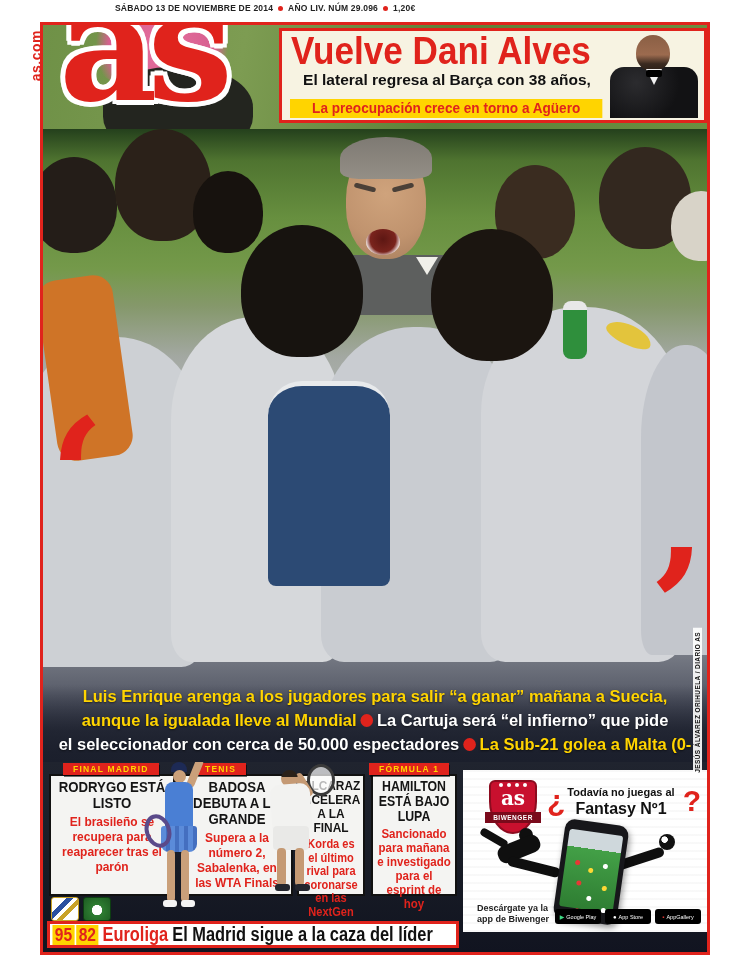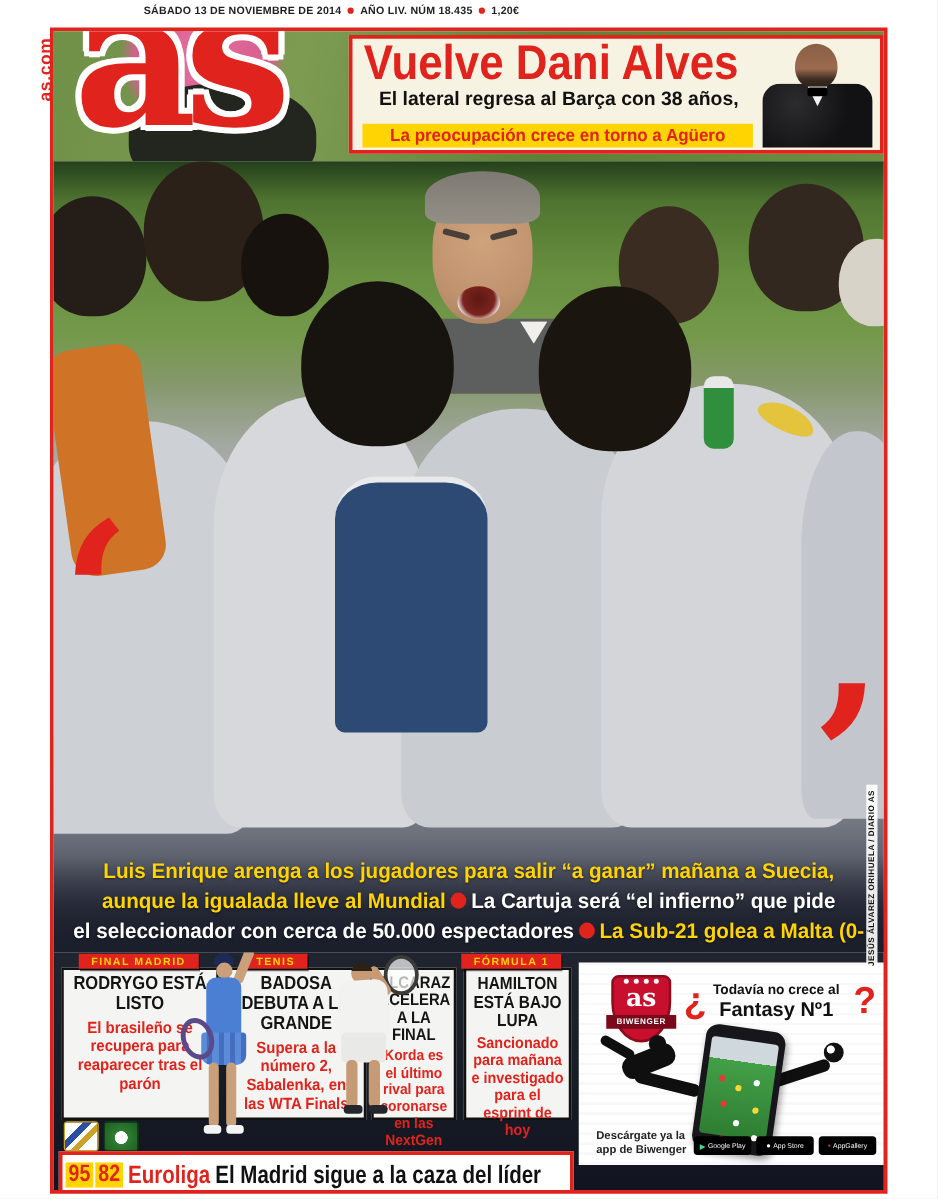--- a/index.html
+++ b/index.html
@@ -91,21 +91,21 @@
   .b-body{font-weight:bold;color:#e0231c;font-size:13px;line-height:15px;margin-top:3px;transform:scaleX(.92);}
   .b3 .b-title{font-size:13.5px;line-height:14px;}
   .b3 .b-body{font-size:12px;line-height:13.5px;}
   .b4 .b-title{font-size:14px;line-height:15px;}
   .b4 .b-body{font-size:12.5px;line-height:14px;}
   .fig{position:absolute;z-index:4;}
   .crests{position:absolute;left:8px;top:135px;display:flex;gap:4px;z-index:3;}
   .crest{width:26px;height:22px;border-radius:3px;}
   .crest-rm{background:linear-gradient(135deg,#fff 30%,#2a4fa0 30%,#2a4fa0 45%,#fff 45%,#fff 55%,#c9a227 55%,#c9a227 68%,#fff 68%);border:1px solid #c9a227;}
   .crest-op{background:radial-gradient(circle at 50% 55%,#fff 0%,#fff 28%,#2e7d32 30%,#1d5c22 100%);border:1px solid #0d3d12;}
-  .scorebar{position:absolute;left:4px;top:159px;width:412px;height:38px;background:#fff;
+  .scorebar{position:absolute;left:4px;top:159px;width:412px;height:27px;background:#fff;
             border:3px solid #e0231c;box-sizing:border-box;z-index:5;overflow:hidden;}
   .sb-inner{display:flex;align-items:center;gap:5px;height:100%;padding-left:3px;width:500px;
             transform:scaleX(.82);transform-origin:left center;}
   .score{display:inline-block;min-width:27px;height:20px;background:#ffd400;color:#e0231c;
          font-weight:bold;font-size:19px;line-height:20px;text-align:center;}
   .score+.score{margin-left:-3px;}
   .sb-comp{color:#e0231c;font-weight:bold;font-size:20px;white-space:nowrap;}
   .sb-head{color:#111;font-weight:bold;font-size:20px;white-space:nowrap;}
   
   .ad{position:absolute;left:420px;top:8px;width:244px;height:162px;background:#fff;z-index:5;
@@ -143,21 +143,21 @@
   .badge{width:46px;height:15px;background:#000;border-radius:3px;color:#fff;font-size:5.5px;
       display:flex;align-items:center;justify-content:center;gap:2px;}
   .g-play{color:#3ddc84;font-size:6px;} .g-apple{color:#fff;font-size:6px;} .g-ag{color:#e53935;font-size:6px;}
 </style>
 </head>
 <body>
 
 <div class="page">
 
   <div class="topbar">
-    <span>SÁBADO 13 DE NOVIEMBRE DE 2014</span><span class="dot"></span><span>AÑO LIV. NÚM 18.435</span><span class="dot"></span><span>1,20€</span>
+    <span>SÁBADO 13 DE NOVIEMBRE DE 2014</span><span class="dot"></span><span>AÑO LIV. NÚM 29.096</span><span class="dot"></span><span>1,20€</span>
   </div>
 
   <div class="vert-site">as.com</div>
   <div class="vert-credit">JESÚS ÁLVAREZ ORIHUELA / DIARIO AS</div>
 
   <div class="content">
 
     <div class="header">
       <div class="blob-pink"></div>
       <div class="blob-dark"></div>
@@ -286,21 +286,21 @@
       <div class="ad">
         <div class="ad-bg"></div>
         <div class="shield">
           <div class="shield-body"></div>
           <div class="shield-stars"></div>
           <div class="shield-as">as</div>
           <div class="shield-banner">BIWENGER</div>
         </div>
         <div class="ad-q ad-q1">¿</div>
         <div class="ad-txt">
-          <div class="ad-l1">Todavía no crece al</div>
+          <div class="ad-l1">Todavía no juegas al</div>
           <div class="ad-l2">Fantasy Nº1</div>
         </div>
         <div class="ad-q ad-q2">?</div>
 
         <div class="kick" style="left:56px;top:58px;width:14px;height:14px;border-radius:50%;"></div>
         <div class="kick" style="left:34px;top:70px;width:44px;height:18px;transform:rotate(-22deg);"></div>
         <div class="kick" style="left:16px;top:64px;width:30px;height:8px;transform:rotate(30deg);"></div>
         <div class="kick" style="left:44px;top:92px;width:54px;height:10px;transform:rotate(14deg);"></div>
         <div class="kick" style="left:150px;top:84px;width:52px;height:10px;transform:rotate(-18deg);"></div>
         <div class="ball"></div>

